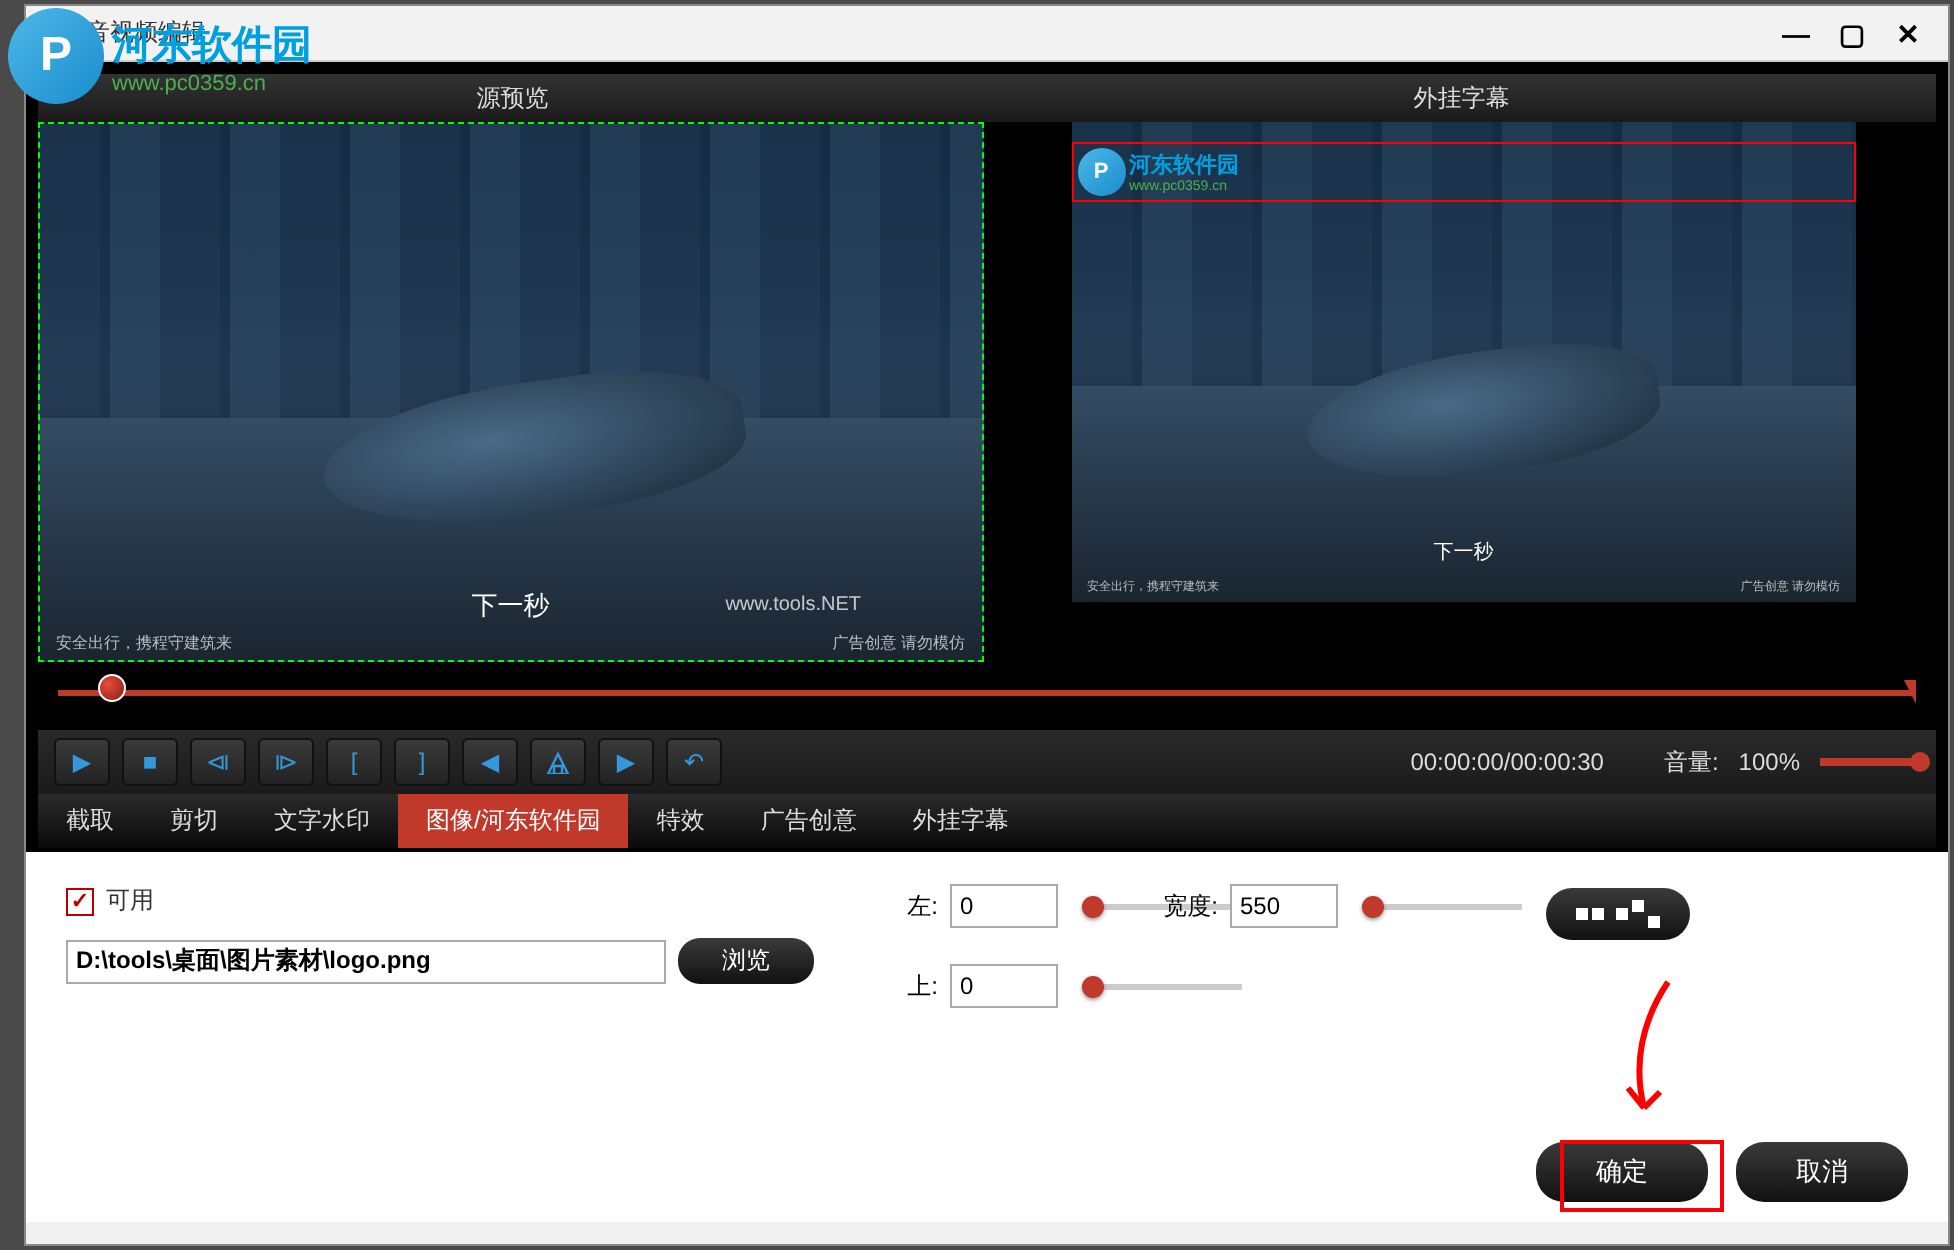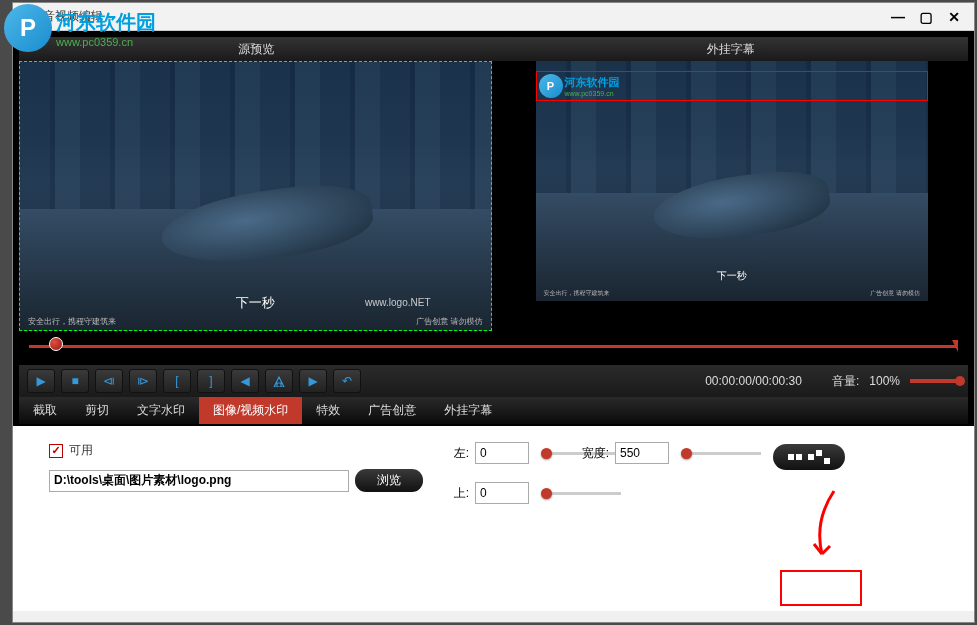--- a/index.html
+++ b/index.html
@@ -51,21 +51,21 @@
     .volume-val { color: #ddd; font-size: 12px; margin-left: 4px; }
     .volume-slider { width: 50px; height: 4px; background: #444; position: relative; margin-left: 4px; }
     .volume-slider-fill { height: 100%; width: 100%; background: #c0392b; }
     .volume-knob { position: absolute; right: -5px; top: -3px; width: 10px; height: 10px; border-radius: 50%; background: #c0392b; }
     
     .tabs-bar { display: flex; background: linear-gradient(#2a2a2a, #0a0a0a); }
     .tab { padding: 5px 14px; color: #ddd; font-size: 12px; cursor: pointer; }
     .tab.active { background: #c0392b; color: #fff; }
     
     .editor-panel { background: #fff; padding: 16px 20px; position: relative; height: 185px; }
-    .row { display: flex; align-items: center; margin-bottom: 10px; gap: 6px; margin-left: 16px; }
+    .row { display: flex; align-items: center; margin-bottom: 10px; gap: 6px; }
     .checkbox { width: 14px; height: 14px; border: 1px solid #b00; display: inline-flex; align-items: center; justify-content: center; }
     .checkbox.checked::after { content: "✓"; color: #b00; font-size: 11px; font-weight: bold; }
     .label-txt { font-size: 12px; color: #333; }
     .path-input { width: 300px; height: 22px; border: 1px solid #aaa; font-size: 12px; padding: 0 4px; font-weight: bold; }
     .browse-btn { padding: 3px 22px; background: linear-gradient(#3a3a3a, #111); color: #fff; border-radius: 11px; font-size: 12px; cursor: pointer; border: none; }
     .coord-group { display: flex; align-items: center; gap: 6px; }
     .coord-label { font-size: 12px; width: 36px; text-align: right; }
     .coord-input { width: 54px; height: 22px; border: 1px solid #aaa; font-size: 12px; padding: 0 4px; }
     .mini-slider { width: 80px; height: 3px; background: #ccc; position: relative; margin-left: 6px; }
     .mini-slider-knob { position: absolute; left: 0; top: -4px; width: 11px; height: 11px; border-radius: 50%; background: #c0392b; box-shadow: 0 1px 2px rgba(0,0,0,.4); }
@@ -106,21 +106,21 @@
     <div class="preview-headers">
       <div class="preview-header">源预览</div>
       <div class="preview-header">外挂字幕</div>
     </div>
     <div class="preview-panels">
       <div class="preview-panel">
         <div class="preview-img source">
           <div class="buildings"></div>
           <div class="whale"></div>
           <div class="scene-sub">下一秒</div>
-          <div class="scene-phome">www.logo.NET</div>
+          <div class="scene-phome">www.tools.NET</div>
           <div class="scene-foot-l">安全出行，携程守建筑来</div>
           <div class="scene-foot-r">广告创意 请勿模仿</div>
         </div>
       </div>
       <div class="preview-panel">
         <div class="preview-img output">
           <div class="buildings"></div>
           <div class="whale"></div>
           <div class="output-overlay">
             <div class="mini-logo">P</div>
@@ -166,21 +166,21 @@
       <div class="volume-slider">
         <div class="volume-slider-fill"></div>
         <div class="volume-knob"></div>
       </div>
     </div>
 
     <div class="tabs-bar">
       <div class="tab">截取</div>
       <div class="tab">剪切</div>
       <div class="tab">文字水印</div>
-      <div class="tab active">图像/视频水印</div>
+      <div class="tab active">图像/河东软件园</div>
       <div class="tab">特效</div>
       <div class="tab">广告创意</div>
       <div class="tab">外挂字幕</div>
     </div>
   </div>
 
   <div class="editor-panel">
     <div class="row">
       <span class="checkbox checked"></span>
       <span class="label-txt">可用</span>
@@ -223,15 +223,19 @@
       <span class="dot"></span>
       <span class="dot" style="transform:translateY(-4px)"></span>
       <span class="dot" style="transform:translateY(4px)"></span>
     </div>
 
     <svg class="arrow-anno" width="40" height="80">
       <path d="M 30 5 Q 10 35 18 68" stroke="#f00" stroke-width="3" fill="none"></path>
       <path d="M 18 68 L 10 58 M 18 68 L 26 60" stroke="#f00" stroke-width="3" fill="none"></path>
     </svg>
 
+    <div class="bottom-btns">
+      <button class="big-btn">确定</button>
+      <button class="big-btn">取消</button>
+    </div>
     <div class="red-rect ok"></div>
   </div>
 </div>
 
 </body></html>

